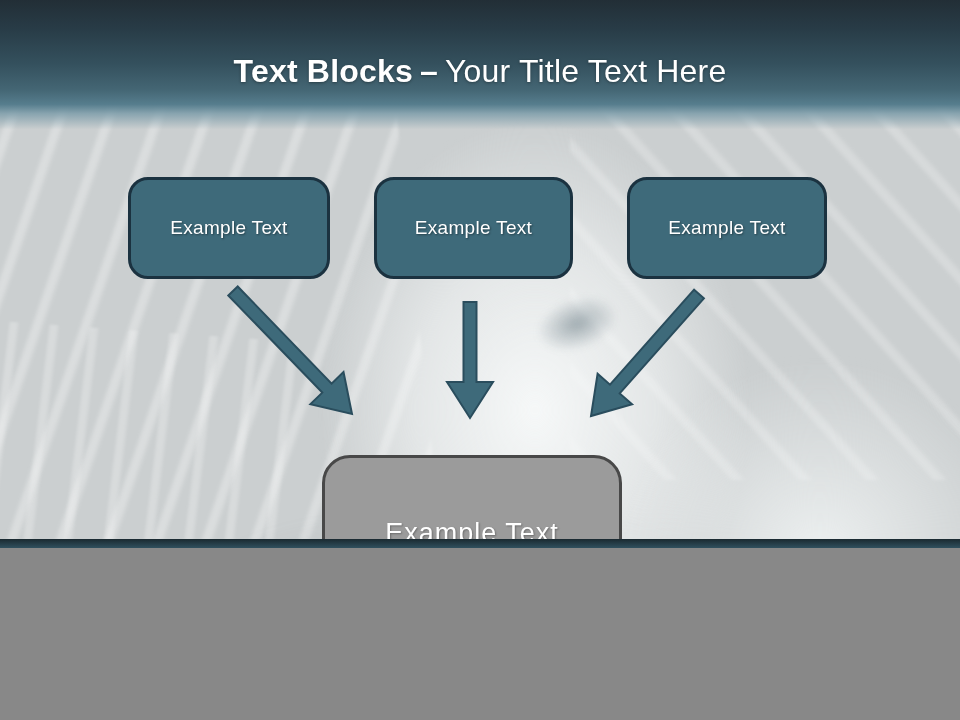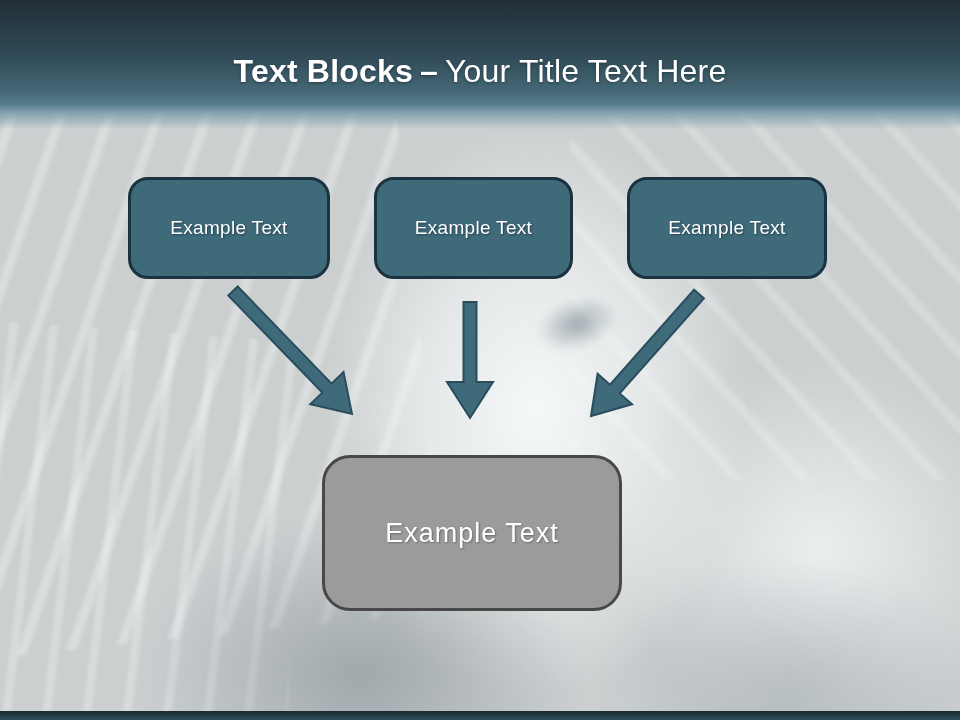--- a/index.html
+++ b/index.html
@@ -1,17 +1,17 @@
 <!DOCTYPE html>
 <html><head>
 <meta charset="utf-8">
 <style>
   html,body{margin:0;padding:0;background:#888;}
   .slide{
-    position:relative;width:960px;height:720px;overflow:hidden;
+    position:relative;width:960px;height:548px;overflow:hidden;
     font-family:"Liberation Sans", sans-serif;background:#0f172a;
   }
   
   .bg{position:absolute;inset:0;overflow:hidden;background:#cbcfd0;}
   .bg div{position:absolute;}
   .hair-left{left:-120px;top:60px;width:540px;height:580px;
     background:repeating-linear-gradient(115deg,rgba(255,255,255,0) 0 16px,rgba(255,255,255,.55) 20px 25px,rgba(255,255,255,0) 30px 46px);
     transform:rotate(-6deg);opacity:.55;filter:blur(1.5px);}
   .hair-left2{left:-60px;top:330px;width:360px;height:400px;
     background:repeating-linear-gradient(93deg,rgba(255,255,255,0) 0 14px,rgba(255,255,255,.5) 17px 22px,rgba(255,255,255,0) 26px 40px);

